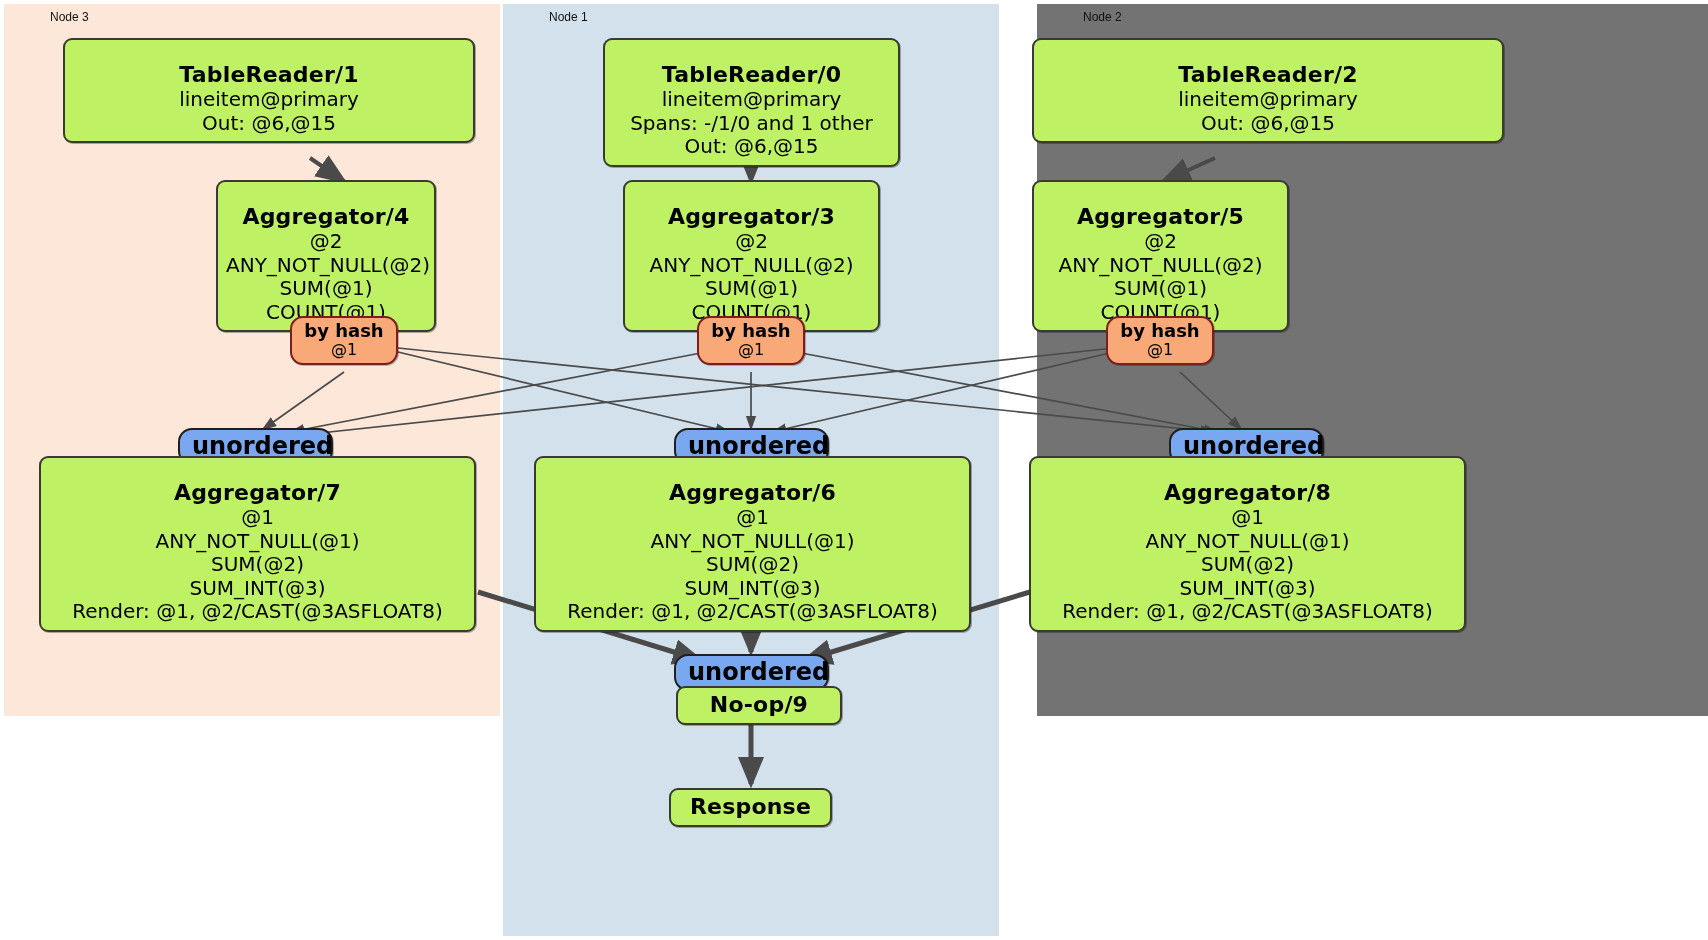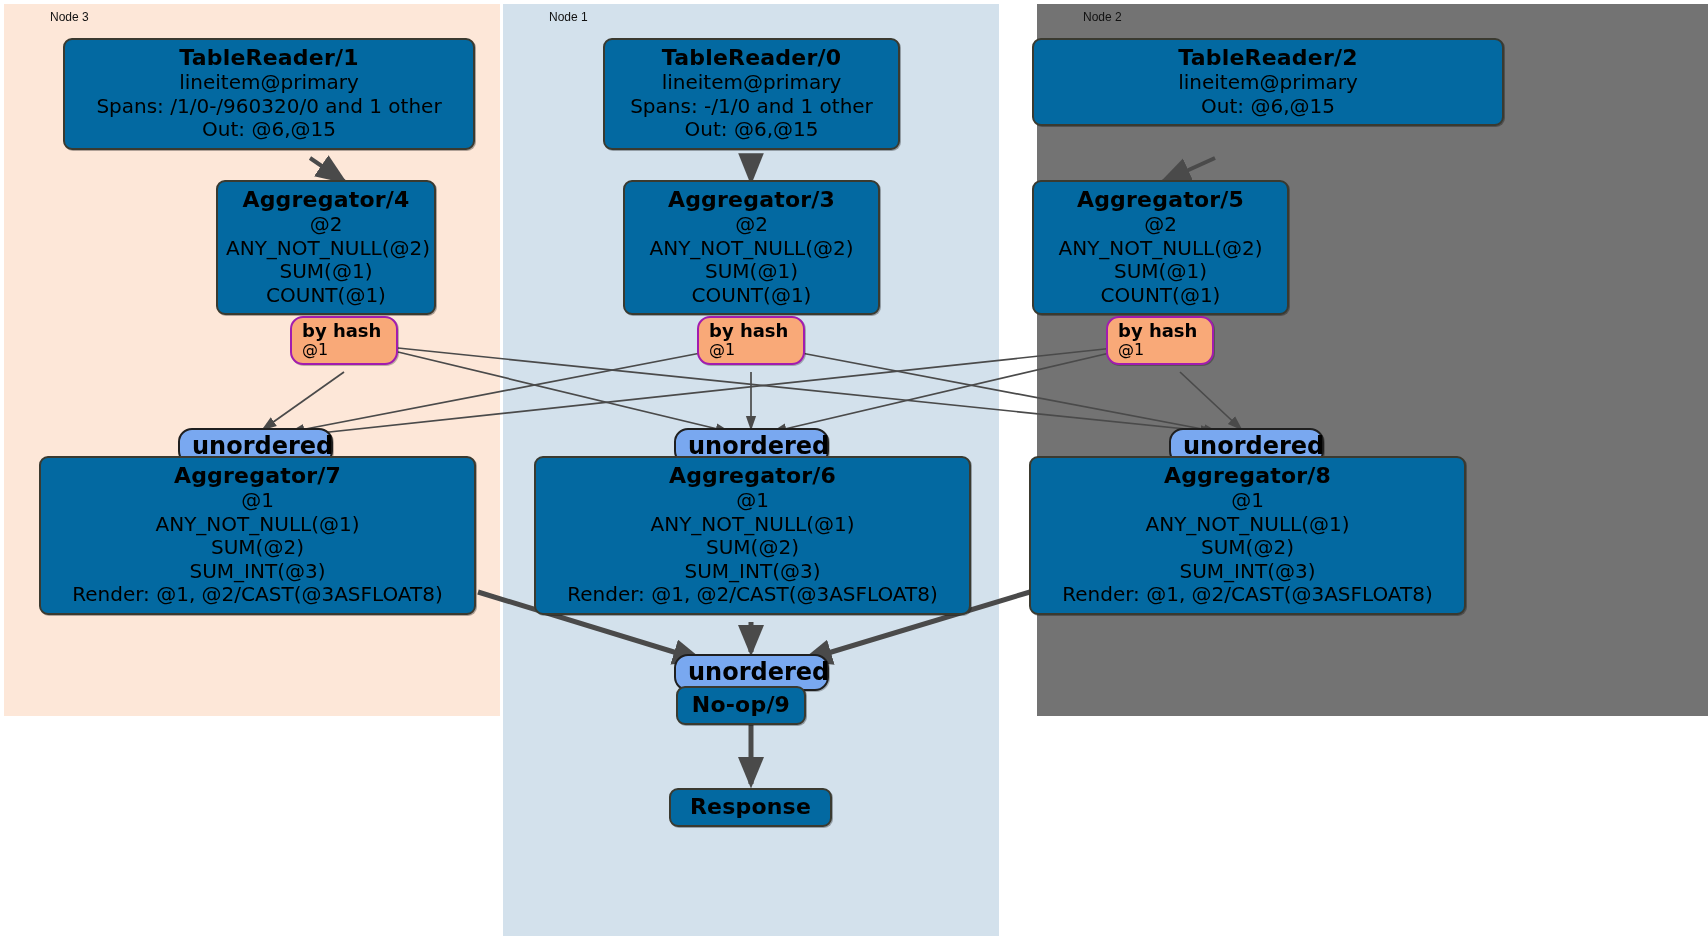--- a/index.html
+++ b/index.html
@@ -37,25 +37,25 @@
     position: absolute;
     left: 0;
     top: 0;
     width: 1708px;
     height: 940px;
     pointer-events: none;
   }
   .proc-box {
     position: absolute;
     box-sizing: border-box;
-    background: #0369a1;
+    background: #bef264;
     border: 2px solid #3a3a30;
     border-radius: 9px;
     text-align: center;
-    padding: 5px 8px 6px 8px;
+    padding: 22px 8px 6px 8px;
     line-height: 1.18;
     box-shadow: 1px 1px 0px rgba(0,0,0,0.30);
   }
   .proc-title {
     font-weight: bold;
     font-size: 22px;
     color: #000;
     white-space: nowrap;
     letter-spacing: 0.2px;
   }
@@ -65,22 +65,23 @@
     white-space: nowrap;
     font-family: "DejaVu Sans", sans-serif;
   }
   .proc-box.small .proc-title {
     font-size: 22px;
   }
   .router {
     position: absolute;
     box-sizing: border-box;
     background: #F9A978;
-    border: 2px solid #a21caf;
+    border: 2px solid #7f1d1d;
     border-radius: 13px;
+    text-align: center;
     padding: 3px 10px 4px 10px;
     line-height: 1.12;
     box-shadow: 1px 1px 0px rgba(0,0,0,0.25);
   }
   .router-title {
     font-weight: bold;
     font-size: 18px;
     color: #000;
     white-space: nowrap;
   }
@@ -156,21 +157,20 @@
     <path d="M478,592 L700,660" stroke="#4a4a4a" stroke-width="5" fill="none" marker-end="url(#arrFat)"></path>
     <path d="M751,622 L751,652" stroke="#4a4a4a" stroke-width="5" fill="none" marker-end="url(#arrFat)"></path>
     <path d="M1030,592 L805,660" stroke="#4a4a4a" stroke-width="5" fill="none" marker-end="url(#arrFat)"></path>
 
     <path d="M751,722 L751,784" stroke="#4a4a4a" stroke-width="5" fill="none" marker-end="url(#arrFat)"></path>
   </svg>
 
   <div class="proc-box" style="left:63px; top:38px; width:412px;">
     <div class="proc-title">TableReader/1</div>
     <div class="proc-line">lineitem@primary</div>
-    <div class="proc-line">Spans: /1/0-/960320/0 and 1 other</div>
     <div class="proc-line">Out: @6,@15</div>
   </div>
 
   <div class="proc-box" style="left:603px; top:38px; width:297px;">
     <div class="proc-title">TableReader/0</div>
     <div class="proc-line">lineitem@primary</div>
     <div class="proc-line">Spans: -/1/0 and 1 other</div>
     <div class="proc-line">Out: @6,@15</div>
   </div>
 
@@ -255,21 +255,21 @@
     <div class="proc-line">ANY_NOT_NULL(@1)</div>
     <div class="proc-line">SUM(@2)</div>
     <div class="proc-line">SUM_INT(@3)</div>
     <div class="proc-line">Render: @1, @2/CAST(@3ASFLOAT8)</div>
   </div>
 
   <div class="receiver" style="left:674px; top:654px; width:155px;">
     <div class="receiver-title">unordered</div>
   </div>
 
-  <div class="proc-box small" style="left:676px; top:686px; width:130px; padding-top:4px; padding-bottom:5px;">
+  <div class="proc-box small" style="left:676px; top:686px; width:166px; padding-top:4px; padding-bottom:5px;">
     <div class="proc-title">No-op/9</div>
   </div>
 
   <div class="proc-box small" style="left:669px; top:788px; width:163px; padding-top:4px; padding-bottom:5px;">
     <div class="proc-title">Response</div>
   </div>
 
 </div>
 
 </body></html>

